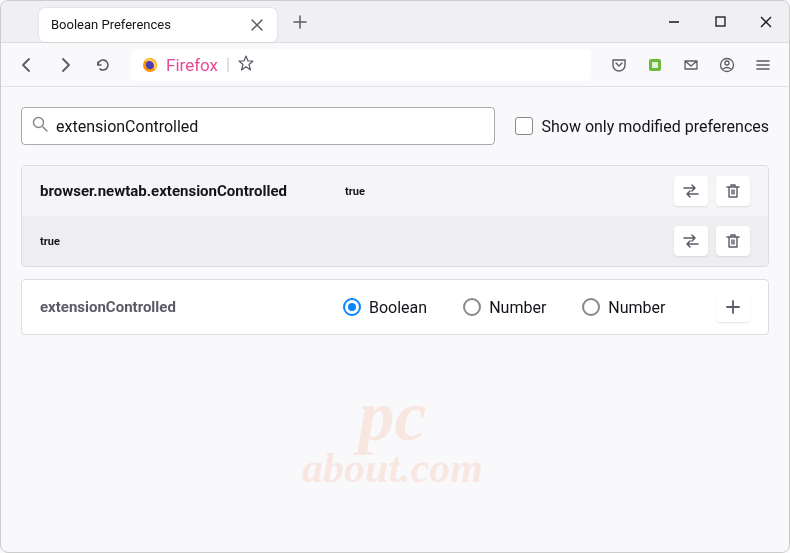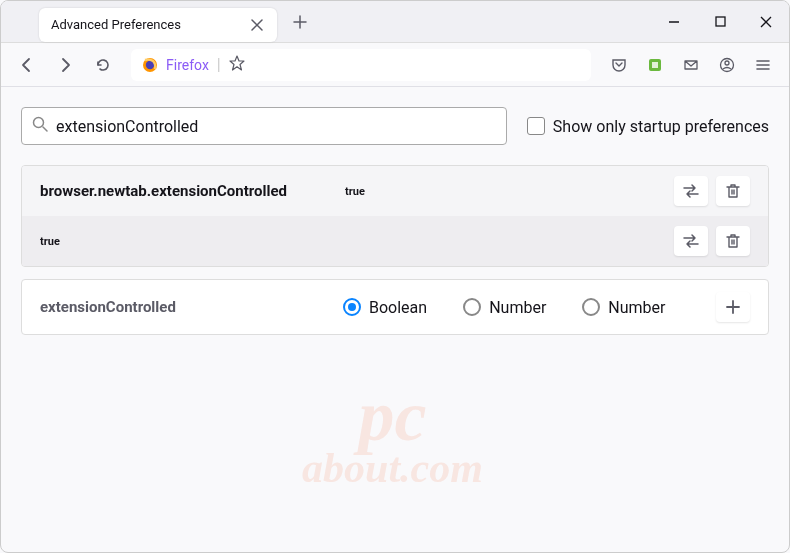--- a/index.html
+++ b/index.html
@@ -61,21 +61,21 @@
       background: #fff;
       border: 1px solid transparent;
       border-radius: 6px;
       display: flex;
       align-items: center;
       padding: 0 10px;
       gap: 8px;
       margin: 0 6px;
     }
     .urlbar-icon { width:16px; height:16px; display: flex; align-items:center; justify-content:center; }
-    .urlbar-prefix { font-size: 14px; color: #8b5cf6; }
+    .urlbar-prefix { font-size: 17px; color: #ec4899; }
     .urlbar-sep { color: #ccc; }
     .urlbar-text { font-size: 14px; color: #5b5b66; flex: 1; }
     .urlbar-star { color: #5b5b66; }
     .toolbar-icons { display: flex; gap: 4px; }
     .tool-icon { width: 32px; height: 32px; display: flex; align-items: center; justify-content: center; color: #5b5b66; border-radius: 4px; }
     
     .content { padding: 20px 20px; }
     .search-row { display: flex; align-items: center; gap: 20px; }
     .search-box {
       flex: 1;
@@ -144,21 +144,21 @@
       font-family: Georgia, serif; pointer-events: none;
     }
     .watermark-sub { display:block; font-size: 42px; margin-top: -14px; }
   </style>
 </head>
 <body>
 
 <div class="titlebar">
   <div class="tab-list">
     <div class="tab">
-      <span class="tab-title">Advanced Preferences</span>
+      <span class="tab-title">Boolean Preferences</span>
       <span class="tab-close">
         <svg width="12" height="12" viewBox="0 0 12 12">
             <path d="M1 1 L11 11 M11 1 L1 11" stroke="currentColor" stroke-width="1.5" fill="none" stroke-linecap="round"></path>
           </svg>
       </span>
     </div>
     <div class="new-tab">
       <svg width="14" height="14" viewBox="0 0 14 14">
           <path d="M7 1 V13 M1 7 H13" stroke="currentColor" stroke-width="1.5" stroke-linecap="round"></path>
         </svg>
@@ -255,21 +255,21 @@
       <span>
         <svg width="16" height="16" viewBox="0 0 16 16">
             <circle cx="6.5" cy="6.5" r="5" stroke="#888" stroke-width="1.5" fill="none"></circle>
             <path d="M11 11 L15 15" stroke="#888" stroke-width="1.5" stroke-linecap="round"></path>
           </svg>
       </span>
       <input type="text" value="extensionControlled" style="">
     </div>
     <div class="checkbox-row">
       <div class="checkbox"></div>
-      <span class="checkbox-label">Show only startup preferences</span>
+      <span class="checkbox-label">Show only modified preferences</span>
     </div>
   </div>
 
   <div class="pref-table">
     <div class="pref-row">
       <div class="pref-name">browser.newtab.extensionControlled</div>
       <div class="pref-value">true</div>
       <div class="pref-actions">
         <button class="action-btn">
           <svg width="18" height="16" viewBox="0 0 18 16">

